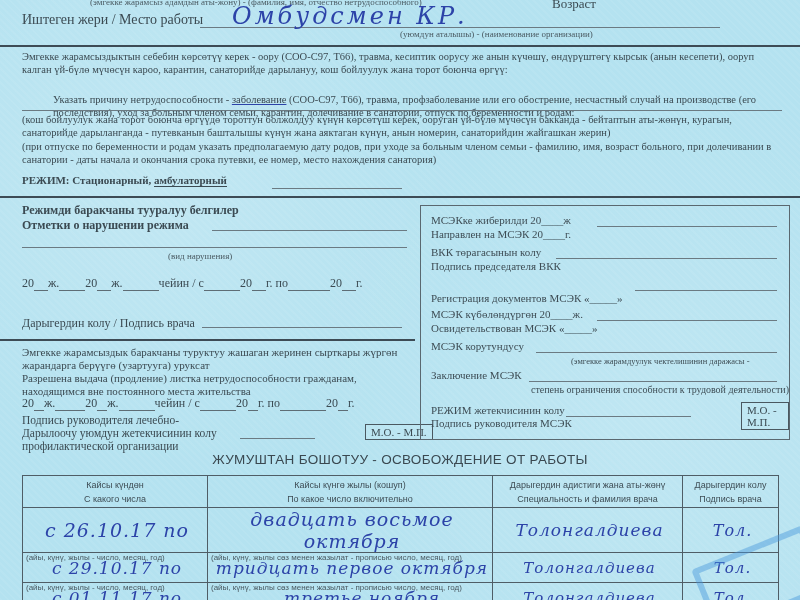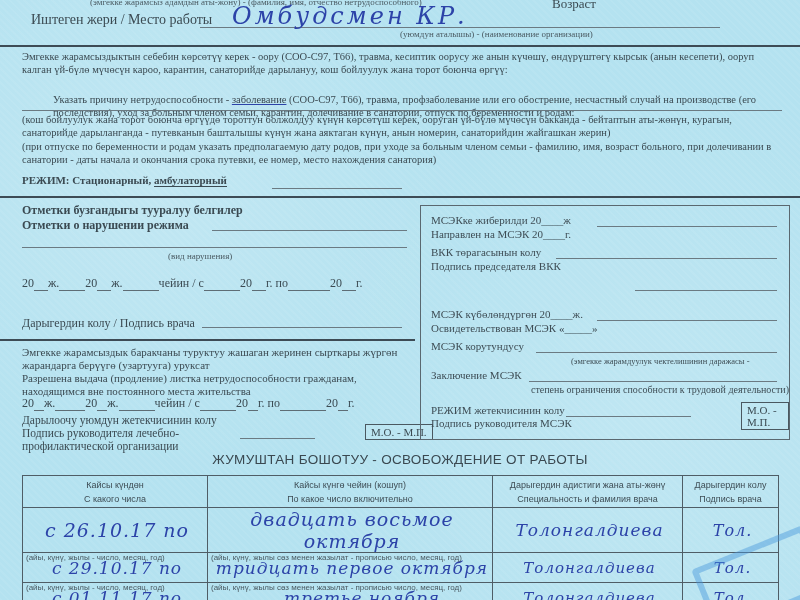--- a/index.html
+++ b/index.html
@@ -50,76 +50,77 @@
     position: absolute; left: 700px; top: 545px; width: 120px; height: 70px;
     border: 6px solid rgba(70,150,220,0.45); transform: rotate(-22deg); border-radius: 4px;
   }
 </style>
 </head>
 <body>
 
 <div class="abs tiny" style="left:90px; top:-3px; white-space:nowrap;">(эмгекке жарамсыз адамдын аты-жону) - (фамилия, имя, отчество нетрудоспособного)</div>
 <div class="abs norm" style="left:552px; top:-4px; font-size:13px;">Возраст</div>
 
-<div class="abs" style="left:22px; top:12px; font-size:14px; color:#3b4a52;margin-left:9px;">Иштеген жери / Место работы</div>
+<div class="abs" style="left:22px; top:12px; font-size:14px; color:#3b4a52;">Иштеген жери / Место работы</div>
 <div class="abs" style="left:200px; top:27px; width:520px; height:1px; background:#6b7a82;"></div>
 <div class="abs handwrite" style="left:232px; top:2px; font-size:24px; letter-spacing:3px;">Омбудсмен КР.</div>
 <div class="abs tiny" style="left:400px; top:29px; white-space:nowrap;">(уюмдун аталышы) - (наименование организации)</div>
 
 <div class="hr-thick" style="top:45px;"></div>
 
 <div class="abs small" style="left:22px; top:50px; width:760px;">Эмгекке жарамсыздыктын себебин көрсөтүү керек - оору (СОО-С97, Т66), травма, кесиптик оорусу же анын күчөшү, өндүрүштөгү кырсык (анын кесепети), ооруп калган үй-бүлө мүчөсүн кароо, карантин, санаторийде дарылануу, кош бойлуулук жана торот боюнча өргүү:</div>
 <div class="abs small" style="left:22px; top:93px; width:760px;margin-left:31px;">
   <span>Указать причину нетрудоспособности - </span><span style="text-decoration:underline; text-decoration-color:#2c43a8;">заболевание</span><span> (СОО-С97, Т66), травма, профзаболевание или его обострение, несчастный случай на производстве (его последствия), уход за больным членом семьи, карантин, долечивание в санатории, отпуск по беременности и родам:</span>
 </div>
 <div class="hr-thin" style="left:22px; top:110px; width:760px;"></div>
 <div class="abs small" style="left:22px; top:113px; width:760px;">(кош бойлуулук жана торот боюнча өргүүдө тороттун болжолдуу күнүн көрсөтүш керек, ооруган үй-бүлө мүчөсүн бакканда - бейтаптын аты-жөнүн, курагын, санаторийде дарыланганда - путевканын башталышы күнүн жана аяктаган күнүн, анын номерин, санаторийдин жайгашкан жерин)</div>
 <div class="abs small" style="left:22px; top:140px; width:760px;">(при отпуске по беременности и родам указать предполагаемую дату родов, при уходе за больным членом семьи - фамилию, имя, возраст больного, при долечивании в санатории - даты начала и окончания срока путевки, ее номер, место нахождения санатория)</div>
 
 <div class="abs bold" style="left:22px; top:174px; font-size:11px;">
   <span>РЕЖИМ: Стационарный, </span><span style="border-bottom:1px solid #3b4a52;">амбулаторный</span>
 </div>
 <div class="hr-thin" style="left:272px; top:188px; width:130px;"></div>
 <div class="hr-thick" style="top:196px;"></div>
 
-<div class="abs bold" style="left:22px; top:203px; font-size:12px;">Отметки бузгандыгы тууралуу белгилер</div>
+<div class="abs bold" style="left:22px; top:203px; font-size:12px;">Режимди баракчаны тууралуу белгилер</div>
 <div class="abs bold" style="left:22px; top:218px; font-size:12px;">Отметки о нарушении режима</div>
 <div class="hr-thin" style="left:212px; top:230px; width:195px;"></div>
 <div class="hr-thin" style="left:22px; top:247px; width:385px;"></div>
 <div class="abs tiny" style="left:168px; top:251px;">(вид нарушения)</div>
 
 <div class="abs norm" style="left:22px; top:276px; white-space:nowrap; font-size:12px;">
   <span>20</span><span class="fill-line" style="width:14px"></span><span>ж.</span><span class="fill-line" style="width:26px"></span><span>20</span><span class="fill-line" style="width:14px"></span><span>ж.</span><span class="fill-line" style="width:36px"></span><span>чейин / с</span><span class="fill-line" style="width:36px"></span><span>20</span><span class="fill-line" style="width:14px"></span><span>г. по</span><span class="fill-line" style="width:42px"></span><span>20</span><span class="fill-line" style="width:14px"></span><span>г.</span>
 </div>
 
 <div class="abs" style="left:22px; top:316px; font-size:12px;">Дарыгердин колу / Подпись врача</div>
 <div class="hr-thin" style="left:202px; top:327px; width:200px;"></div>
 <div class="hr-thin" style="left:0; top:339px; width:415px; height:2px; background:#3d4b55;"></div>
 
 <div class="abs" style="left:22px; top:346px; width:380px; font-size:11px; line-height:13px;">Эмгекке жарамсыздык баракчаны туруктуу жашаган жеринен сырткары жүргөн жарандарга берүүгө (узартууга) уруксат</div>
 <div class="abs" style="left:22px; top:372px; width:380px; font-size:11px; line-height:13px;">Разрешена выдача (продление) листка нетрудоспособности гражданам, находящимся вне постоянного места жительства</div>
 <div class="abs norm" style="left:22px; top:396px; white-space:nowrap; font-size:12px;">
   <span>20</span><span class="fill-line" style="width:10px"></span><span>ж.</span><span class="fill-line" style="width:30px"></span><span>20</span><span class="fill-line" style="width:10px"></span><span>ж.</span><span class="fill-line" style="width:36px"></span><span>чейин / с</span><span class="fill-line" style="width:36px"></span><span>20</span><span class="fill-line" style="width:10px"></span><span>г. по</span><span class="fill-line" style="width:46px"></span><span>20</span><span class="fill-line" style="width:10px"></span><span>г.</span>
 </div>
 <div class="abs" style="left:22px; top:414px; font-size:11.5px; line-height:13px;">
+  <div>Подпись руководителя лечебно-</div>
   <div>Дарылоочу уюмдун жетекчисинин колу</div>
-  <div>Подпись руководителя лечебно-</div>
   <div>профилактической организации</div>
 </div>
 <div class="hr-thin" style="left:240px; top:438px; width:75px;"></div>
 <div class="stamp" style="left:333px; top:424px;">М.О. - М.П.</div>
 
 <div class="mse-box">
   <div class="mse-line" style="top:8px;">МСЭКке жиберилди   20____ж</div>
   <div class="hr-thin" style="left:176px; top:20px; width:180px;"></div>
   <div class="mse-line" style="top:22px;">Направлен на МСЭК  20____г.</div>
   <div class="mse-line" style="top:40px;">ВКК төрагасынын колу</div>
   <div class="hr-thin" style="left:135px; top:52px; width:221px;"></div>
   <div class="mse-line" style="top:54px;">Подпись председателя ВКК</div>
   <div class="hr-thin" style="left:214px; top:84px; width:142px;"></div>
+  <div class="mse-line" style="top:86px;">Регистрация документов МСЭК «_____»</div>
   <div class="mse-line" style="top:102px;">МСЭК күбөлөндүргөн  20____ж.</div>
   <div class="hr-thin" style="left:176px; top:114px; width:180px;"></div>
   <div class="mse-line" style="top:116px;">Освидетельствован МСЭК  «_____»</div>
   <div class="mse-line" style="top:134px;">МСЭК корутундусу</div>
   <div class="hr-thin" style="left:115px; top:146px; width:241px;"></div>
   <div class="mse-line" style="top:150px; left:150px; font-size:8.5px;">(эмгекке жарамдуулук чектелишинин даражасы -</div>
   <div class="mse-line" style="top:163px;">Заключение МСЭК</div>
   <div class="hr-thin" style="left:108px; top:175px; width:248px;"></div>
   <div class="mse-line" style="top:178px; left:110px; font-size:10px;">степень ограничения способности к трудовой деятельности)</div>
   <div class="mse-line" style="top:198px;">РЕЖИМ жетекчисинин колу</div>
@@ -137,21 +138,21 @@
       <col style="width:190px">
       <col style="width:96px">
   </colgroup>
   <tbody>
       <tr>
     <th>
           <div>Кайсы күндөн</div>
           <div>С какого числа</div>
         </th>
     <th>
-          <div>Кайсы күнгө чейин (кошуп)</div>
+          <div>Кайсы күнгө жылы (кошуп)</div>
           <div>По какое число включительно</div>
         </th>
     <th>
           <div>Дарыгердин адистиги жана аты-жөнү</div>
           <div>Специальность и фамилия врача</div>
         </th>
     <th>
           <div>Дарыгердин колу</div>
           <div>Подпись врача</div>
         </th>

